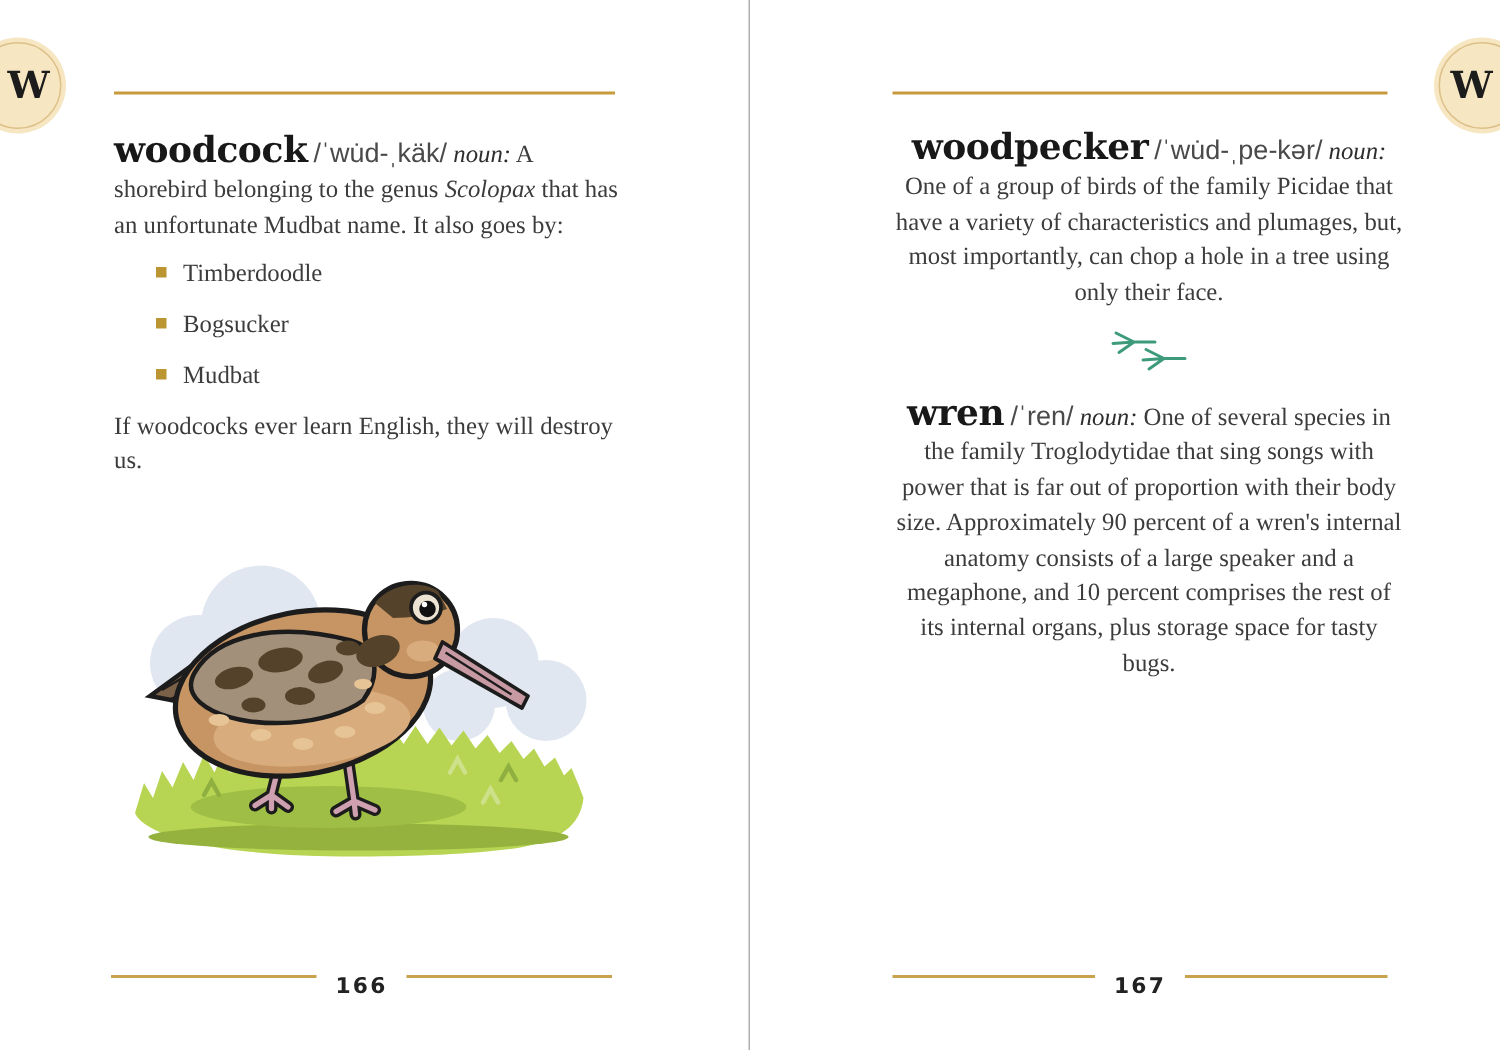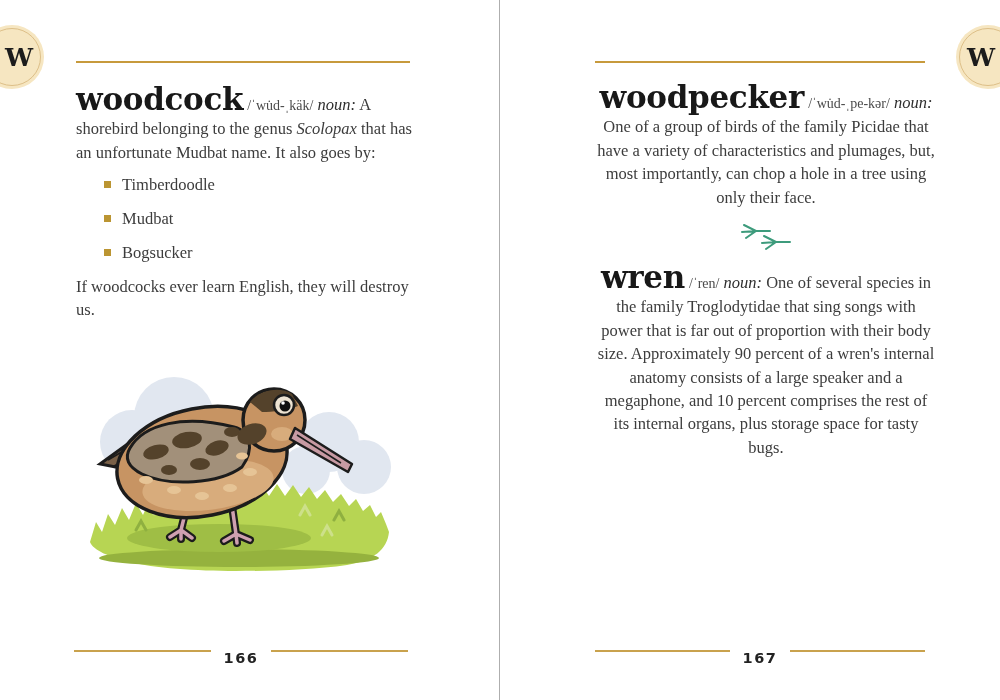--- a/index.html
+++ b/index.html
@@ -33,24 +33,24 @@
   .top-rule { position:absolute; top:61px; height:2px; background:#c79a3c; }
   .top-rule.left  { left:76px;  width:334px; }
   .top-rule.right { left:595px; width:330px; }
 
   
   .col { position:absolute; width:342px; font-size:16.5px; line-height:23.4px; }
   .col-left  { left:76px;  top:88px; }
   .col-right { left:595px; top:86px;text-align:center; }
 
   .headword {
-    font-family:"DejaVu Serif", serif; font-weight:700; font-size:31px;
+    font-family:"DejaVu Serif", serif; font-weight:700; font-size:24px;
     color:#181818; letter-spacing:-0.3px;
   }
-  .pron { font-family:Liberation Serif, serif; font-size:14px; color:#4a4a4a; }
+  .pron { font-family:Liberation Sans, sans-serif; font-size:18px; color:#4a4a4a; }
   .pos  { font-style:italic; font-weight:400; color:#2d2d2d; }
   .ital { font-style:italic; }
 
   .bullet-list { list-style:none; margin:9px 0 9px 28px; }
   .bullet-list li { margin-bottom:10.5px; }
   .bullet-list li::before {
     content:""; display:inline-block; width:7px; height:7px;
     background:#bb9532; margin-right:11px; vertical-align:2px;
   }
 
@@ -94,22 +94,22 @@
 
 <div class="col col-left">
   <p class="entry">
     <span class="headword">woodcock</span>
     <span class="pron">/ˈwu̇d-ˌkäk/</span>
     <span class="pos">noun:</span>
     <span>A shorebird belonging to the genus </span><span class="ital">Scolopax</span><span> that has an unfortunate Mudbat name. It also goes by:</span>
   </p>
   <ul class="bullet-list">
     <li>Timberdoodle</li>
+    <li>Bogsucker</li>
     <li>Mudbat</li>
-    <li>Bogsucker</li>
   </ul>
   <p class="closing">If woodcocks ever learn English, they will destroy us.</p>
 </div>
 
 <div class="illustration">
   <svg viewBox="0 0 308 200" xmlns="http://www.w3.org/2000/svg">
 
     <g fill="#e1e7f0">
       <circle cx="48" cy="70" r="32"></circle>
       <circle cx="90" cy="45" r="40"></circle>

